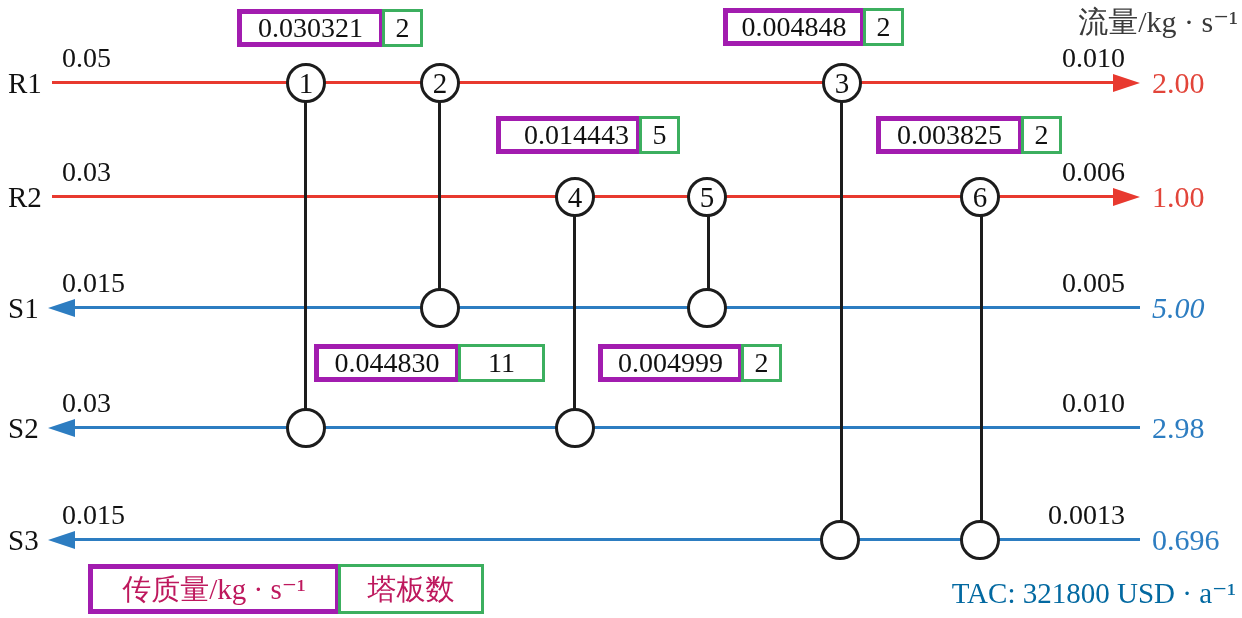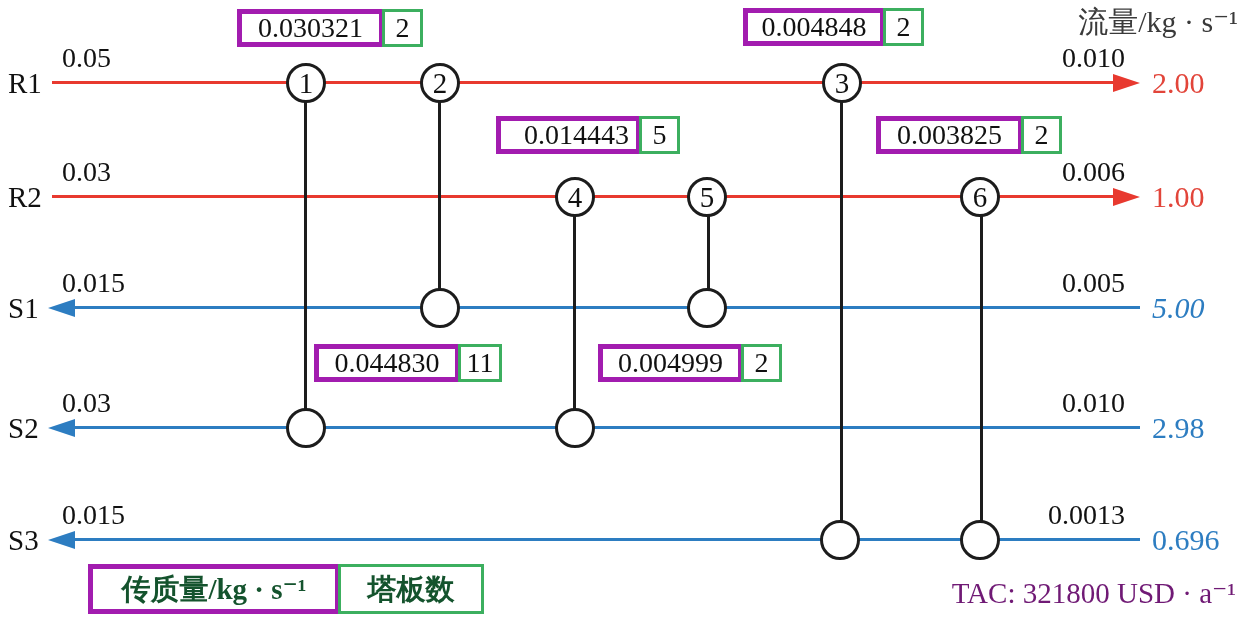--- a/index.html
+++ b/index.html
@@ -22,23 +22,23 @@
   .val{position:absolute;font-size:28px;line-height:30px;white-space:nowrap;}
   .val.right{text-align:right;}
   .flowval{position:absolute;font-size:30px;line-height:32px;white-space:nowrap;}
   .flowval.rich{color:#e2453a;}
   .flowval.lean{color:#2d7dc1;}
   .mbox{position:absolute;display:flex;align-items:flex-start;}
   .cell{box-sizing:border-box;height:38px;background:#fff;display:flex;align-items:center;
     justify-content:center;font-size:28px;line-height:1;white-space:nowrap;}
   .cell.mass{border:5px solid #a21caf;}
   .cell.stage{border:3px solid #3caf5f;margin-left:-2px;}
-  .legend .cell{height:50px;font-size:29px;color:#14532d;font-weight:bold;}
+  .legend .cell{height:50px;font-size:29px;color:#be185d;}
   .flow-unit{position:absolute;top:4px;right:4px;font-size:30px;line-height:36px;color:#3a3a3a;white-space:nowrap;}
-  .tac{position:absolute;top:578px;right:6px;font-size:29px;line-height:30px;color:#701a75;white-space:nowrap;}
+  .tac{position:absolute;top:578px;right:6px;font-size:29px;line-height:30px;color:#0369a1;white-space:nowrap;}
 </style>
 </head>
 <body>
 
 <div id="canvas">
 
   <div class="flow-unit">流量/kg · s⁻¹</div>
 
   <div class="stream-name" style="left:8px;top:66px;">R1</div>
   <div class="hline rich" style="left:52px;top:81px;width:1066px;"></div>
@@ -93,35 +93,35 @@
   <div class="xcircle" style="left:687px;top:288px;"></div>
   <div class="xcircle" style="left:286px;top:408px;"></div>
   <div class="xcircle" style="left:555px;top:408px;"></div>
   <div class="xcircle" style="left:820px;top:520px;"></div>
   <div class="xcircle" style="left:960px;top:520px;"></div>
 
   <div class="mbox" style="left:237px;top:9px;">
     <div class="cell mass" style="width:147px;">0.030321</div>
     <div class="cell stage" style="width:41px;">2</div>
   </div>
-  <div class="mbox" style="left:735px;top:8px;padding-left:8px;">
+  <div class="mbox" style="left:715px;top:8px;padding-left:8px;">
     <div class="cell mass" style="width:142px;">0.004848</div>
     <div class="cell stage" style="width:41px;">2</div>
   </div>
   <div class="mbox" style="left:496px;top:116px;">
     <div class="cell mass" style="width:145px;padding-left:16px;">0.014443</div>
     <div class="cell stage" style="width:41px;">5</div>
   </div>
   <div class="mbox" style="left:876px;top:116px;">
     <div class="cell mass" style="width:147px;">0.003825</div>
     <div class="cell stage" style="width:41px;">2</div>
   </div>
   <div class="mbox" style="left:314px;top:344px;">
     <div class="cell mass" style="width:146px;">0.044830</div>
-    <div class="cell stage" style="width:44px;">11</div>
+    <div class="cell stage" style="width:87px;">11</div>
   </div>
   <div class="mbox" style="left:598px;top:344px;">
     <div class="cell mass" style="width:145px;">0.004999</div>
     <div class="cell stage" style="width:41px;">2</div>
   </div>
 
   <div class="mbox legend" style="left:88px;top:564px;">
     <div class="cell mass" style="width:252px;">传质量/kg · s⁻¹</div>
     <div class="cell stage" style="width:146px;">塔板数</div>
   </div>

